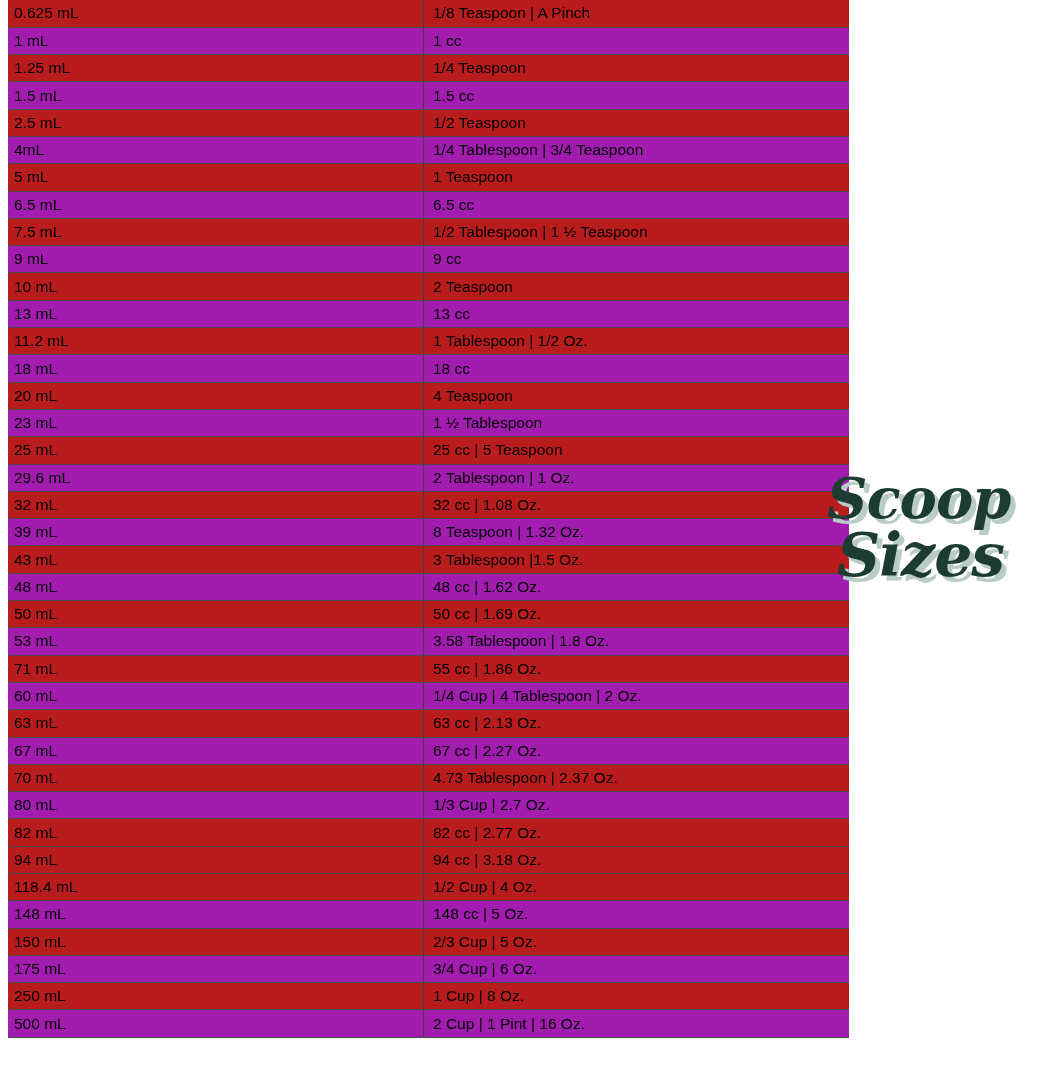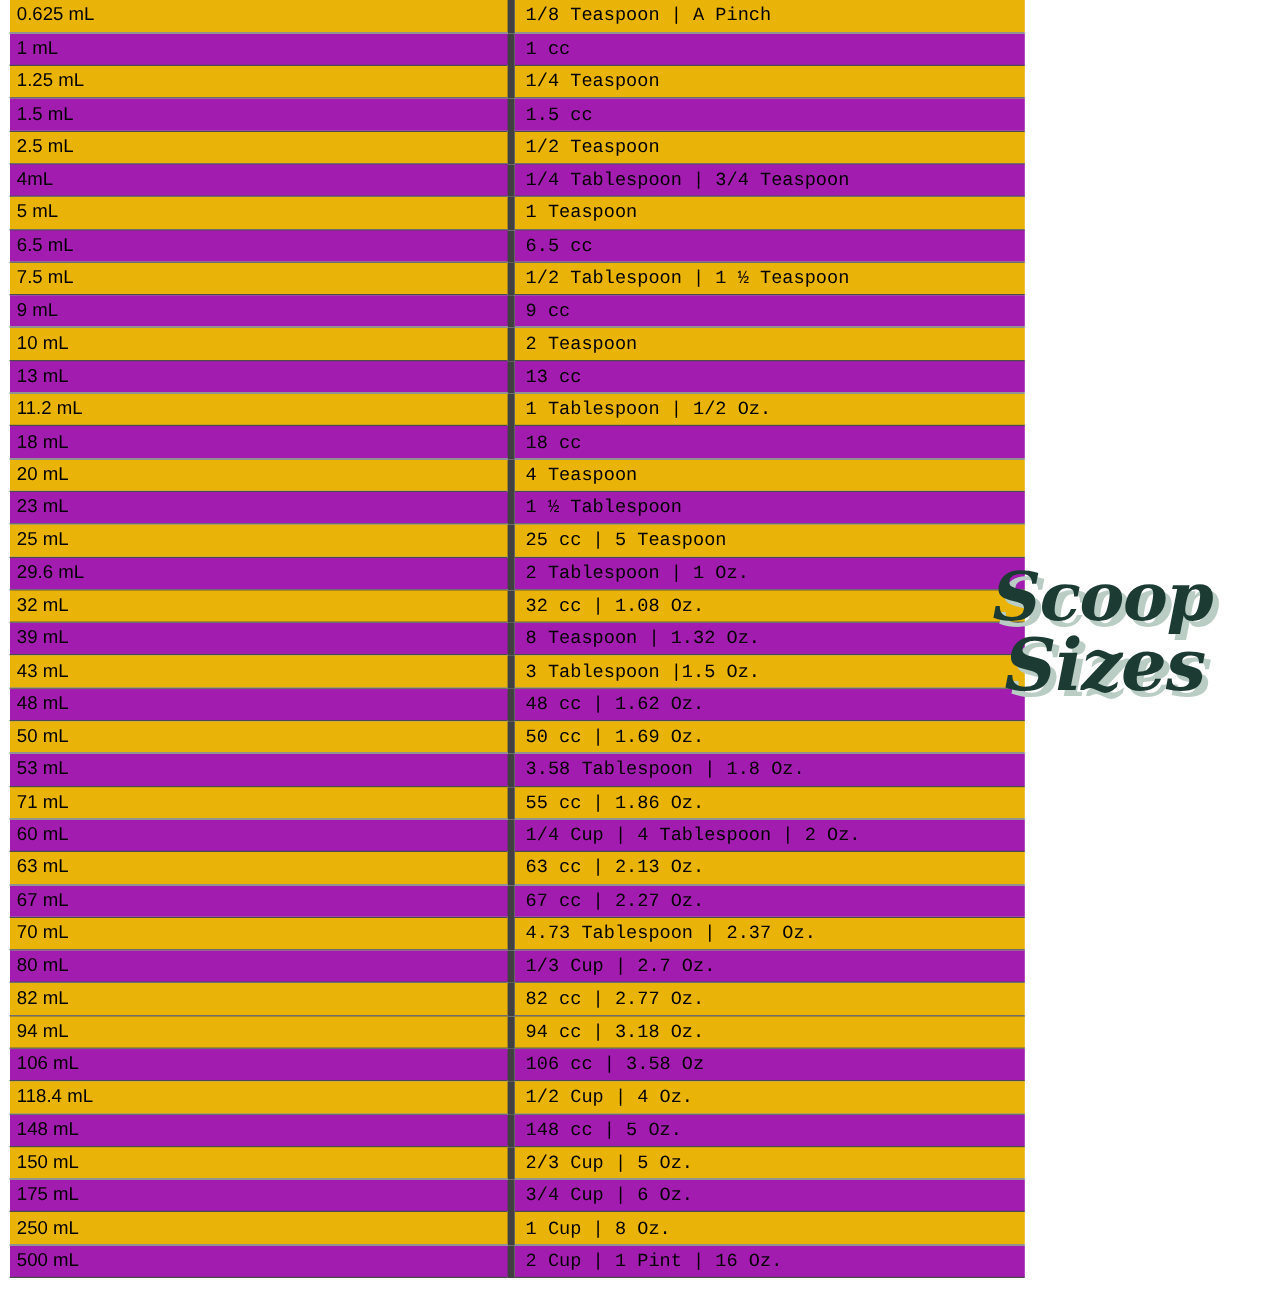--- a/index.html
+++ b/index.html
@@ -32,26 +32,25 @@
     border-bottom: 1px solid #4b4b4b;
     vertical-align: middle;
     white-space: nowrap;
     overflow: hidden;
   }
   #conversion-table td.col-ml {
     width: 409px;
   }
   #conversion-table td.col-eq {
     width: 416px;
-    border-left: 6px solid #404040;
+    border-left: 1px solid #404040;
     padding-left: 9px;
-    font-family: Liberation Mono, monospace;
   }
   #conversion-table tr.shade td {
-    background: #eab308;
+    background: #b91c1c;
   }
   #conversion-table tr.plain td {
     background: #a21caf;
   }
 
   
   .logo {
     position: absolute;
     left: 821px;
     top: 470px;
@@ -217,24 +216,20 @@
         <td class="col-ml">80 mL</td>
         <td class="col-eq">1/3 Cup | 2.7 Oz.</td>
       </tr>
       <tr class="shade">
         <td class="col-ml">82 mL</td>
         <td class="col-eq">82 cc | 2.77 Oz.</td>
       </tr>
       <tr class="shade">
         <td class="col-ml">94 mL</td>
         <td class="col-eq">94 cc | 3.18 Oz.</td>
-      </tr>
-      <tr class="plain">
-        <td class="col-ml">106 mL</td>
-        <td class="col-eq">106 cc | 3.58 Oz</td>
       </tr>
       <tr class="shade">
         <td class="col-ml">118.4 mL</td>
         <td class="col-eq">1/2 Cup | 4 Oz.</td>
       </tr>
       <tr class="plain">
         <td class="col-ml">148 mL</td>
         <td class="col-eq">148 cc | 5 Oz.</td>
       </tr>
       <tr class="shade">

